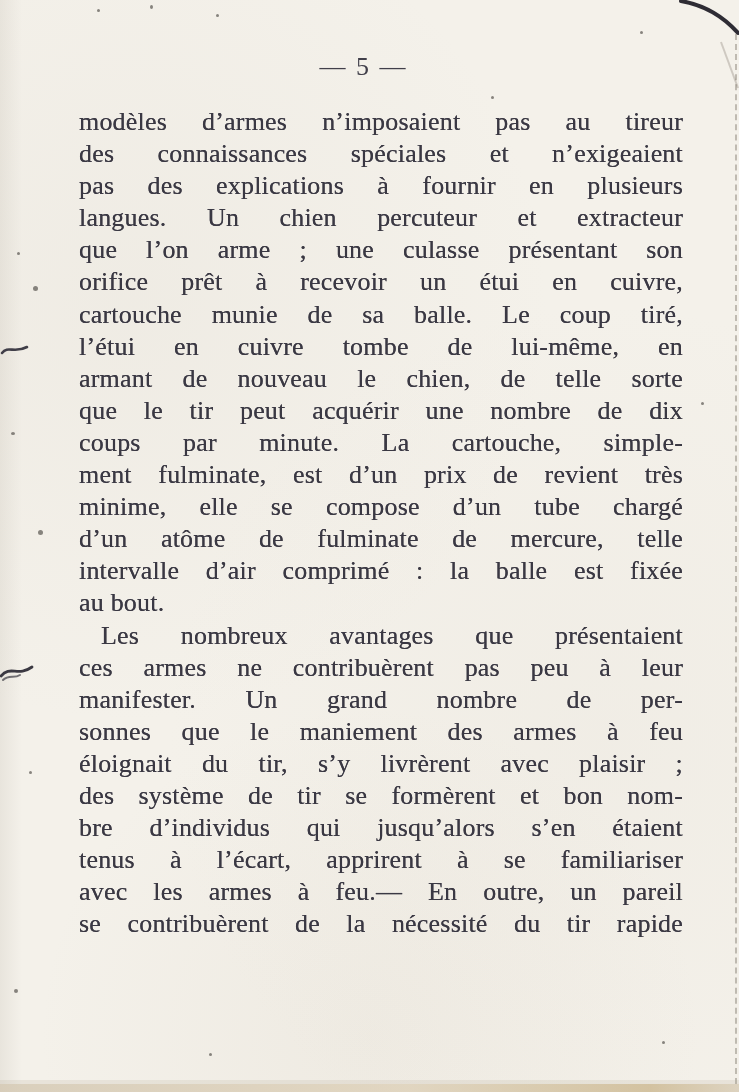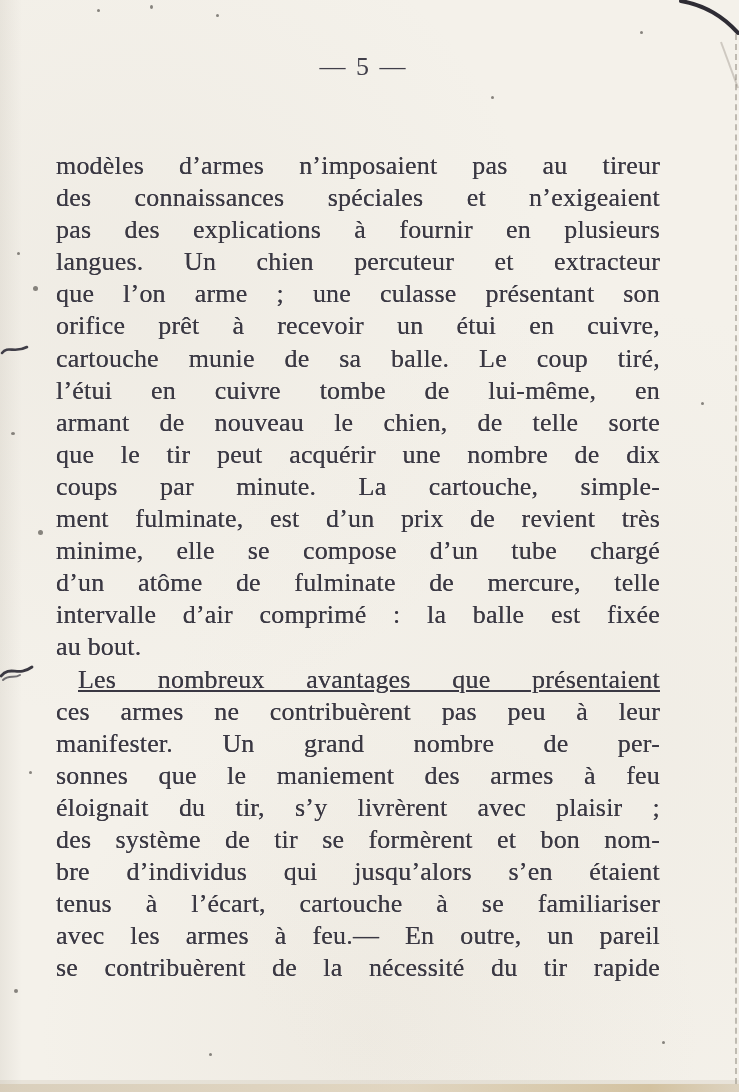--- a/index.html
+++ b/index.html
@@ -26,36 +26,36 @@
     position:absolute;left:0;top:0;width:22px;height:100%;
     background:linear-gradient(to right, rgba(190,184,172,.22), rgba(190,184,172,0));
   }
   .page-number{
     position:absolute;top:52px;left:0;width:727px;
     text-align:center;
     font-size:26px;letter-spacing:2px;
     color:#413f4a;
   }
   .text-block{
-    position:absolute;left:56px;top:106px;width:604px;margin-top:44px;
+    position:absolute;left:79px;top:106px;width:604px;
   }
   .line{
     font-size:26px;
     line-height:32.1px;
     white-space:nowrap;
     color:var(--ink);
     text-shadow:0 0 0.5px rgba(58,56,67,.85);
     letter-spacing:0.2px;
   }
   .line.j{
     white-space:normal;
     text-align:justify;
     text-align-last:justify;
   }
-  .line.indent{padding-left:22px;text-decoration:underline;}
+  .line.indent{padding-left:22px;}
   
   .corner-curl{position:absolute;top:0;right:0;width:120px;height:100px;pointer-events:none;}
   .right-scan-line{
     position:absolute;top:34px;right:2px;height:1050px;width:0;
     border-left:2px dashed rgba(104,96,84,.38);
   }
   .bottom-band{
     position:absolute;left:0;bottom:0;width:100%;height:8px;
     background:linear-gradient(to right,#d3c7b1,#ddd0b8 55%,#cbb78f 88%,#d7cbb5);
     opacity:.8;
@@ -93,21 +93,21 @@
       <div class="line j">d’un atôme de fulminate de mercure, telle</div>
       <div class="line j">intervalle d’air comprimé : la balle est fixée</div>
       <div class="line">au bout.</div>
       <div class="line j indent">Les nombreux avantages que présentaient</div>
       <div class="line j">ces armes ne contribuèrent pas peu à leur</div>
       <div class="line j">manifester. Un grand nombre de per-</div>
       <div class="line j">sonnes que le maniement des armes à feu</div>
       <div class="line j">éloignait du tir, s’y livrèrent avec plaisir ;</div>
       <div class="line j">des système de tir se formèrent et bon nom-</div>
       <div class="line j">bre d’individus qui jusqu’alors s’en étaient</div>
-      <div class="line j">tenus à l’écart, cartouche à se familiariser</div>
+      <div class="line j">tenus à l’écart, apprirent à se familiariser</div>
       <div class="line j">avec les armes à feu.— En outre, un pareil</div>
       <div class="line j">se contribuèrent de la nécessité du tir rapide</div>
     </div>
 
   <svg class="corner-curl" viewBox="0 0 120 100">
     <path d="M62,1 Q96,7 119,33" fill="none" stroke="#2e2c34" stroke-width="4" stroke-linecap="round"></path>
     <path d="M102,42 L119,88" fill="none" stroke="rgba(120,110,100,0.30)" stroke-width="2"></path>
   </svg>
 
   <div class="right-scan-line"></div>

